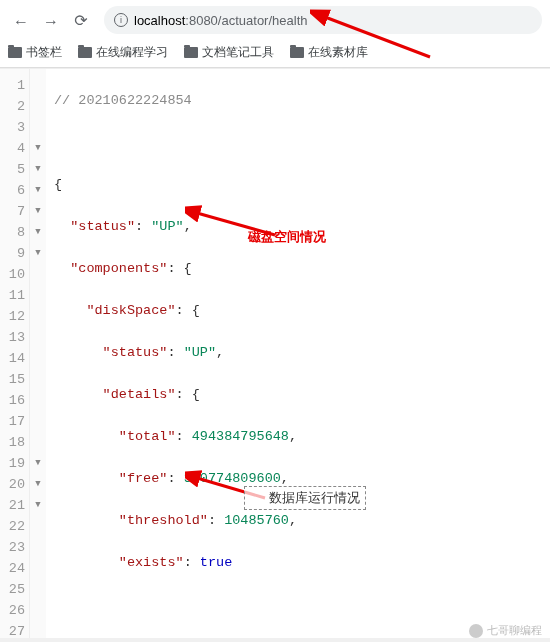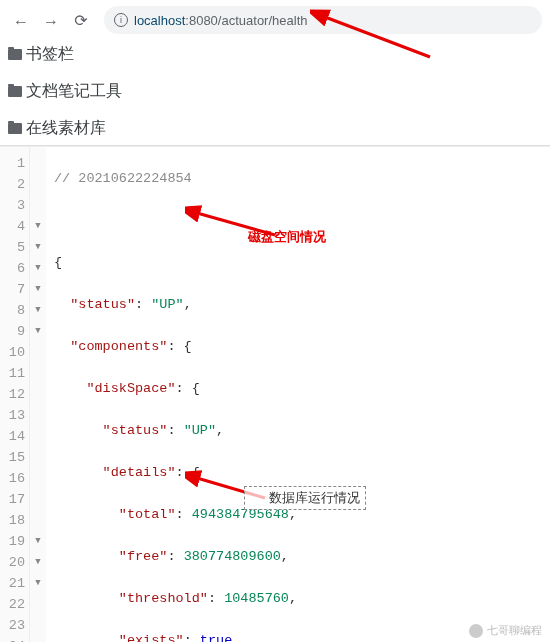--- a/index.html
+++ b/index.html
@@ -38,39 +38,38 @@
     border-radius: 14px;
     height: 28px;
     display: flex;
     align-items: center;
     padding: 0 10px;
     margin-left: 6px;
     font-size: 13px;
     color: #5f6368;
     gap: 6px;
   }
-  .addr-bar .host { color: #0c4a6e; text-align: right; }
+  .addr-bar .host { color: #000000; text-align: right; }
   .addr-bar .path { color: #5f6368; text-align: center; }
   .info-ico {
     width: 14px; height: 14px;
     border: 1.3px solid #5f6368;
     border-radius: 50%;
     display: inline-flex;
     align-items: center;
     justify-content: center;
     font-size: 9px;
     line-height: 1;
   }
   .bookmarks {
     display: flex;
     padding: 4px 23px 6px 8px;
     gap: 16px;
-    font-size: 16px;
+    font-size: 12px;
     color: #3c4043;
-    flex-direction: column;
   }
   .bm-item { display: flex; align-items: center; gap: 4px; }
   .folder-ico {
     width: 14px; height: 11px;
     background: #5f6368;
     border-radius: 1px;
     position: relative;
   }
   .folder-ico::before{
     content:""; position:absolute; top:-2px; left:0;
@@ -159,20 +158,24 @@
       <span class="info-ico">i</span>
       <span>
         <span class="host">localhost</span><span class="path">:8080</span><span class="path">/actuator/health</span>
       </span>
     </div>
   </div>
   <div class="bookmarks">
     <div class="bm-item">
         <span class="folder-ico"></span>
         <span>书签栏</span>
+      </div>
+    <div class="bm-item">
+        <span class="folder-ico"></span>
+        <span>在线编程学习</span>
       </div>
     <div class="bm-item">
         <span class="folder-ico"></span>
         <span>文档笔记工具</span>
       </div>
     <div class="bm-item">
         <span class="folder-ico"></span>
         <span>在线素材库</span>
       </div>
   </div>

